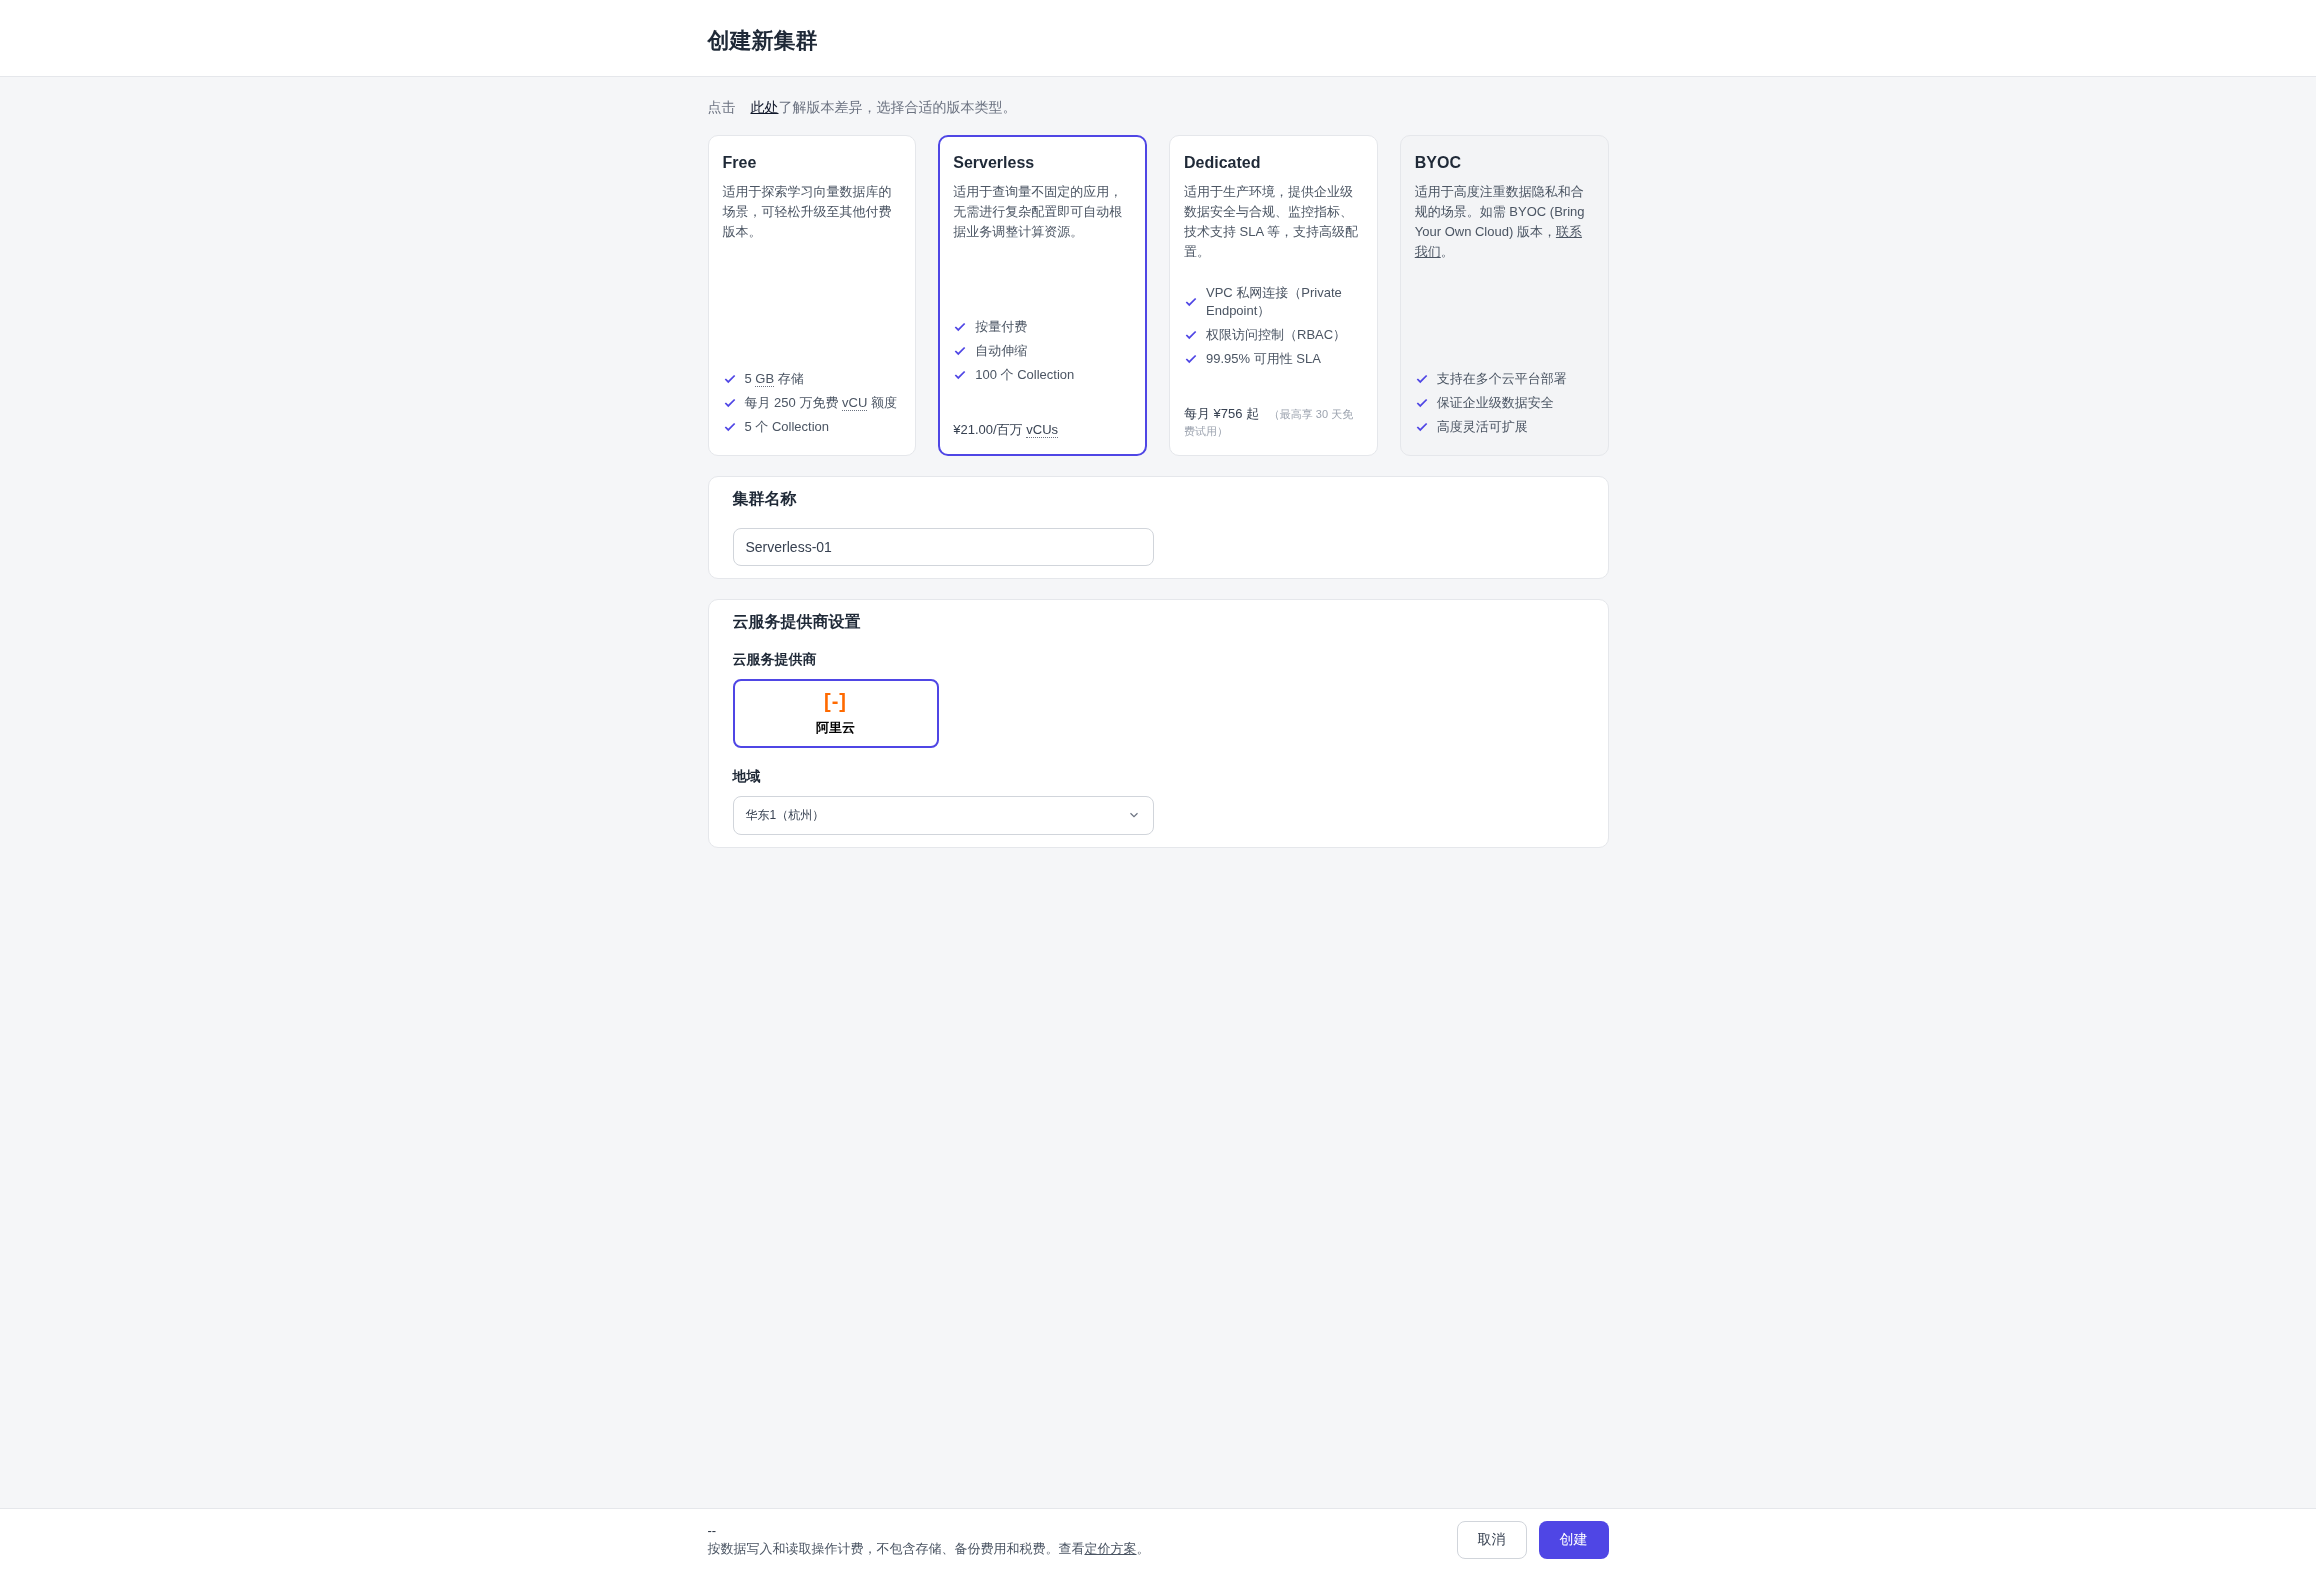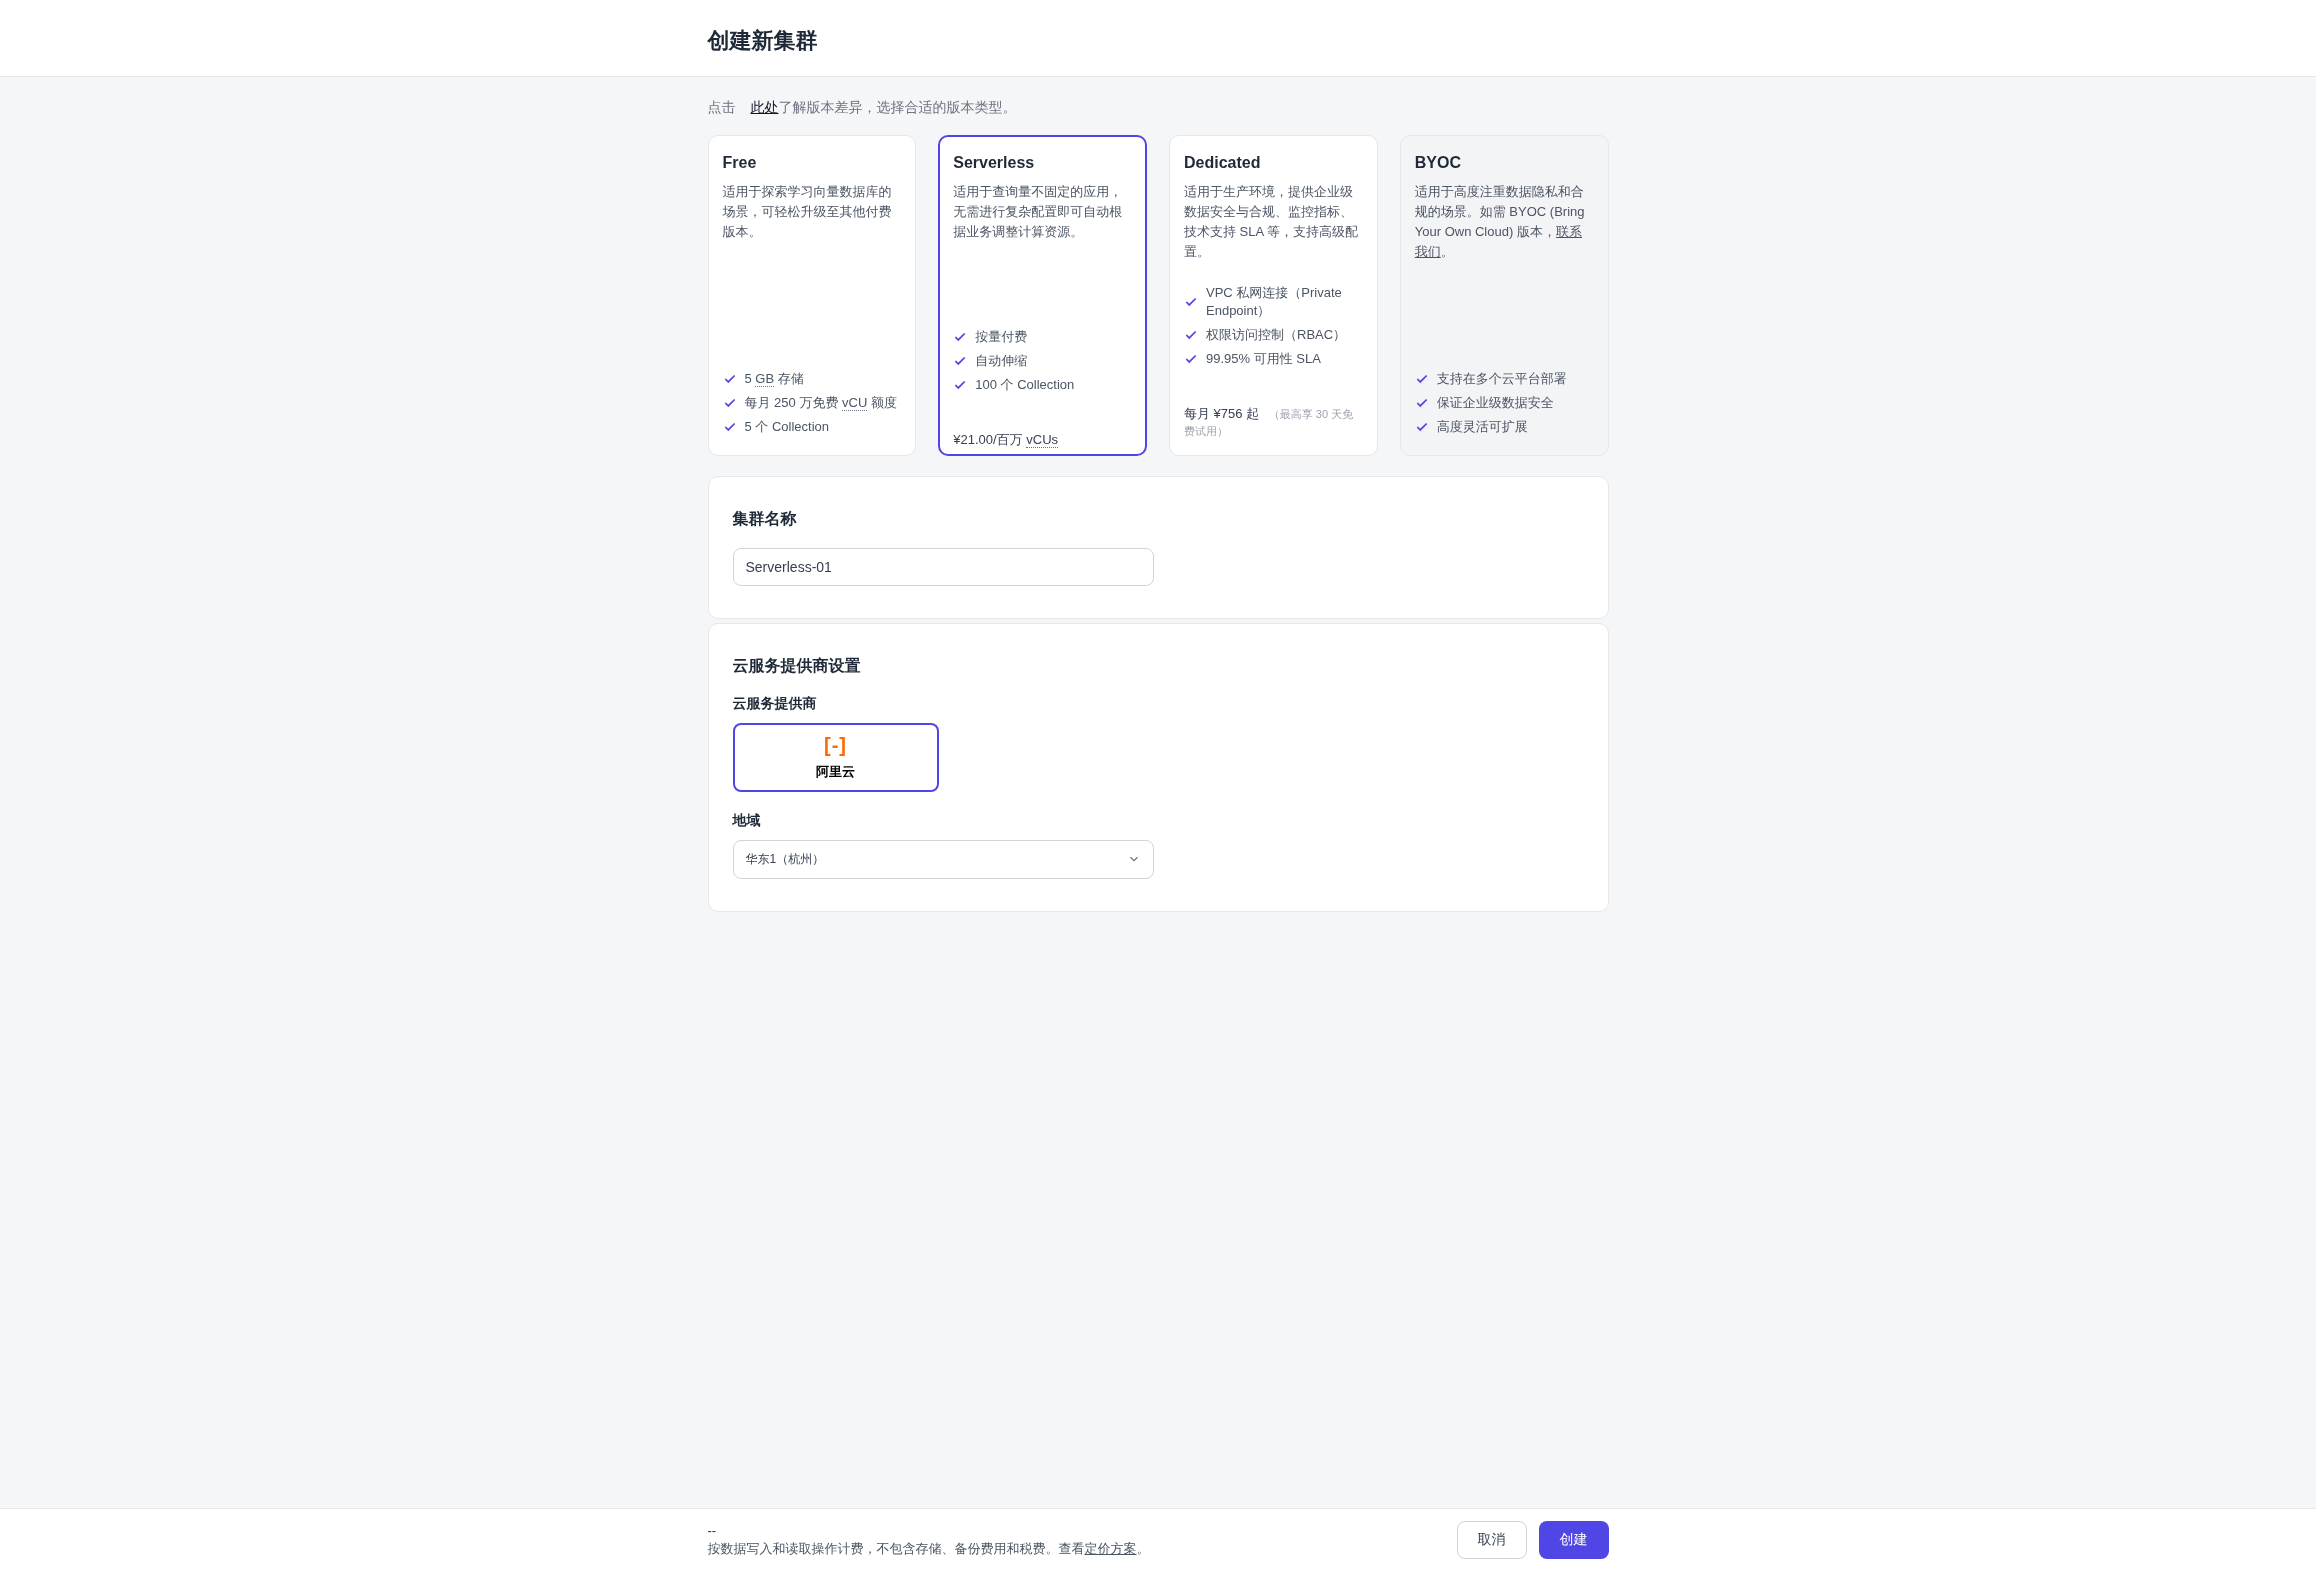--- a/index.html
+++ b/index.html
@@ -45,21 +45,21 @@
   border-radius: 10px;
   padding: 18px 14px 16px 14px;
   display: flex;
   flex-direction: column;
   min-height: 243px;
   cursor: pointer;
   position: relative;
 }
 .plan-card.selected {
   border: 2px solid #4f46e5;
-  padding: 17px 13px 5px 13px;
+  padding: 17px 13px 15px 13px;
 }
 .plan-card.disabled {
   background: #f3f4f6;
   cursor: default;
 }
 .plan-name {
   font-size: 16px;
   font-weight: 700;
   margin-bottom: 10px;
 }
@@ -105,22 +105,22 @@
 }
 .plan-price-note {
   color: #9ca3af;
   font-size: 11px;
   margin-left: 6px;
 }
 .section-card {
   background: #fff;
   border: 1px solid #e5e7eb;
   border-radius: 10px;
-  padding: 32px 24px;
-  margin-bottom: 4px;
+  padding: 12px 24px;
+  margin-bottom: 20px;
 }
 .section-title {
   font-size: 16px;
   font-weight: 700;
   margin-bottom: 18px;
 }
 .field-label {
   font-size: 14px;
   font-weight: 600;
   margin-bottom: 10px;

